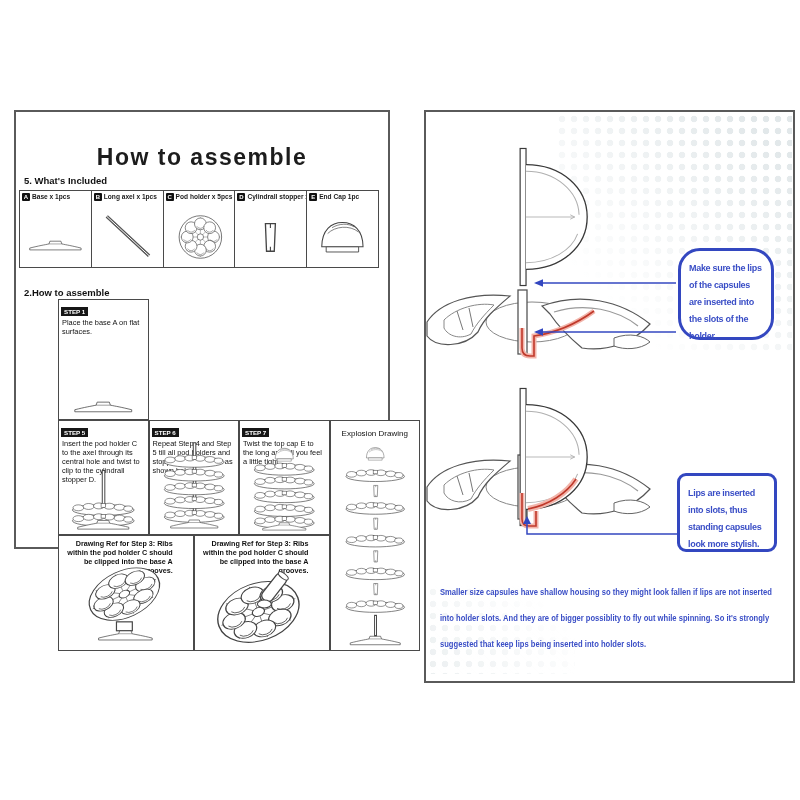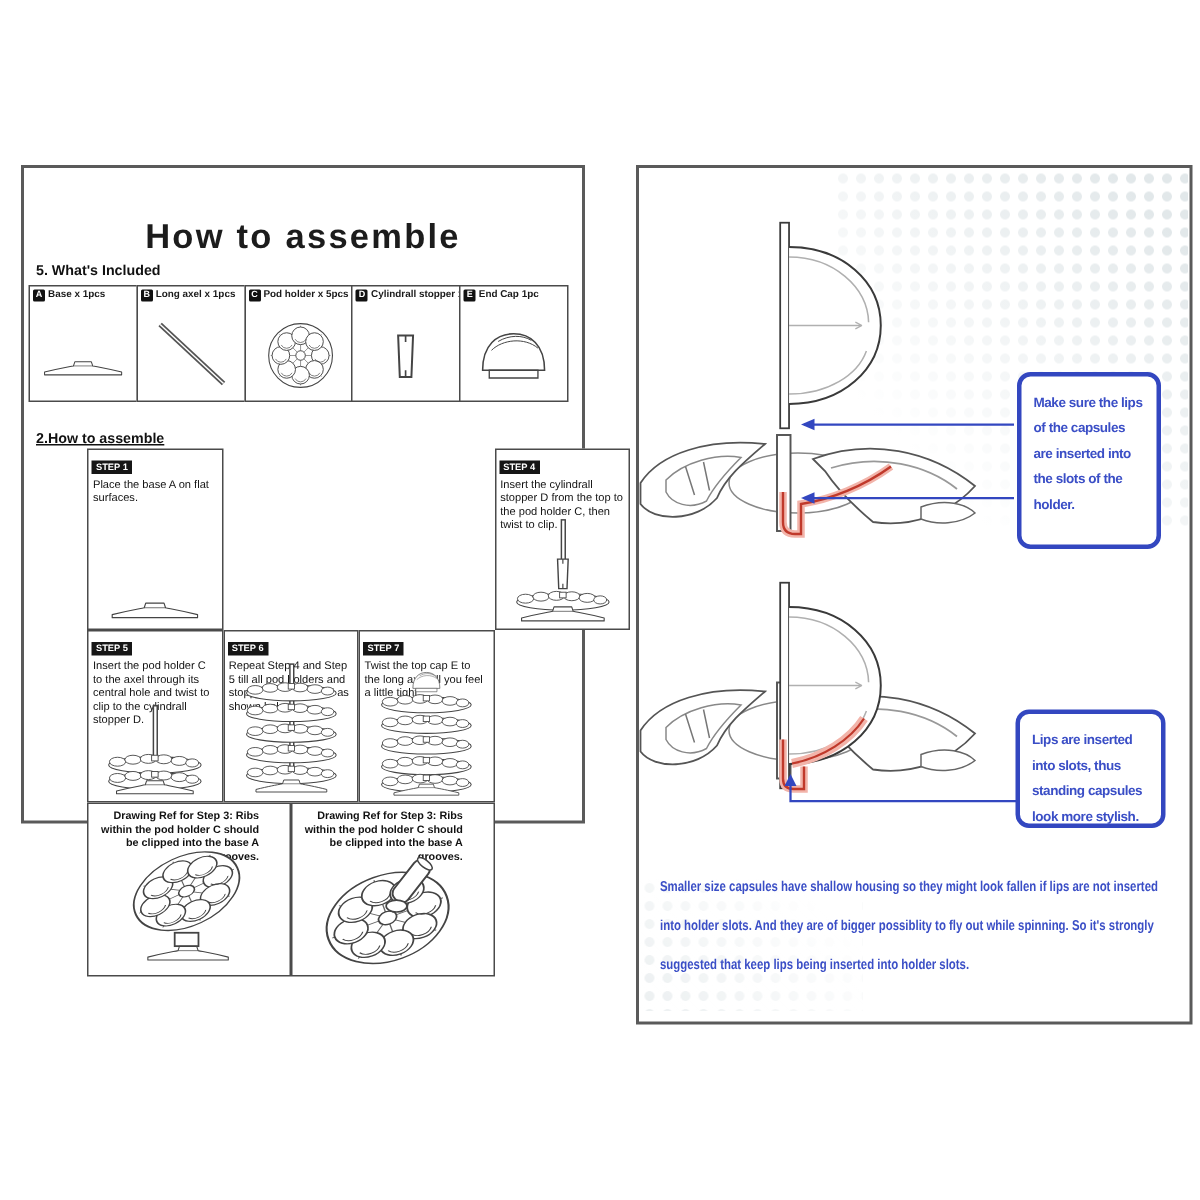--- a/index.html
+++ b/index.html
@@ -152,39 +152,29 @@
           </svg>
       </div>
       <div class="pcell">
         <span class="plabel"><span class="pletter">E</span><span>End Cap 1pc</span></span>
         <svg class="picon" viewBox="0 0 72 58">
             <use href="#s-cap" x="9" y="9" width="54" height="42"></use>
           </svg>
       </div>
     </div>
 
-    <div class="sec-head" style="left:8px;top:175px;text-decoration:underline;">2.How to assemble</div>
+    <div class="sec-head" style="left:8px;top:175px;">2.How to assemble</div>
 
     <div class="grid">
 
       <div class="cell" style="left:0;top:0;width:90.5px;height:121px">
         <span class="badge">STEP 1</span>
         <div class="step-text">Place the base A on flat surfaces.</div>
         <svg class="art" viewBox="0 0 90 58" style="height:58px">
           <use href="#s-base" x="14" y="40" width="62" height="15"></use>
-        </svg>
-      </div>
-      <div class="cell" style="left:271.5px;top:0;width:90.5px;height:121px">
-        <span class="badge">STEP 4</span>
-        <div class="step-text">Insert the cylindrall stopper D from the top to the pod holder C, then twist to clip.</div>
-        <svg class="art" viewBox="0 0 90 74" style="height:74px">
-          <rect x="44" y="3" width="2.6" height="30" fill="#fff" stroke="#444" stroke-width="1"></rect>
-          <use href="#s-stopper" x="38" y="28" width="14" height="24"></use>
-          <use href="#s-podside" x="12" y="48" width="66" height="18"></use>
-          <use href="#s-base" x="14" y="59" width="62" height="14"></use>
         </svg>
       </div>
 
       <div class="cell" style="left:0;top:121px;width:90.5px;height:115px">
         <span class="badge">STEP 5</span>
         <div class="step-text">Insert the pod holder C to the axel through its central hole and twist to clip to the cylindrall stopper D.</div>
         <svg class="art" viewBox="0 0 90 64" style="height:64px">
           <rect x="44" y="2" width="2.6" height="36" fill="#fff" stroke="#444" stroke-width="1"></rect>
           <use href="#s-podside" x="12" y="32" width="66" height="17"></use>
           <use href="#s-podside" x="12" y="43" width="66" height="17"></use>
@@ -211,20 +201,37 @@
           <use href="#s-cap" x="33" y="2" width="24" height="17"></use>
           <use href="#s-podside" x="12" y="16" width="66" height="16"></use>
           <use href="#s-podside" x="12" y="30" width="66" height="16"></use>
           <use href="#s-podside" x="12" y="44" width="66" height="16"></use>
           <use href="#s-podside" x="12" y="58" width="66" height="16"></use>
           <use href="#s-podside" x="12" y="70" width="66" height="16"></use>
           <use href="#s-base" x="14" y="77" width="62" height="11"></use>
         </svg>
       </div>
 
+      <div class="cell" style="left:271.5px;top:121px;width:90.5px;height:231px">
+        <div class="exp-label">Explosion Drawing</div>
+        <svg class="art" viewBox="0 0 90 210" style="height:202px">
+          <use href="#s-cap" x="33" y="0" width="24" height="17"></use>
+          <use href="#s-podside" x="12" y="22" width="66" height="16"></use>
+          <use href="#s-stopper" x="41" y="40" width="9" height="14"></use>
+          <use href="#s-podside" x="12" y="56" width="66" height="16"></use>
+          <use href="#s-stopper" x="41" y="74" width="9" height="14"></use>
+          <use href="#s-podside" x="12" y="90" width="66" height="16"></use>
+          <use href="#s-stopper" x="41" y="108" width="9" height="14"></use>
+          <use href="#s-podside" x="12" y="124" width="66" height="16"></use>
+          <use href="#s-stopper" x="41" y="142" width="9" height="14"></use>
+          <use href="#s-podside" x="12" y="158" width="66" height="16"></use>
+          <rect x="44.3" y="176" width="2" height="22" fill="#fff" stroke="#444" stroke-width="1"></rect>
+          <use href="#s-base" x="14" y="195" width="62" height="13"></use>
+        </svg>
+      </div>
 
       <div class="cell" style="left:0;top:236px;width:135.75px;height:116px">
         <div class="ref-text">Drawing Ref for Step 3: Ribs within the pod holder C should be clipped into the base A grooves.</div>
         <svg class="art" viewBox="0 0 135 86" style="height:86px">
           <g transform="translate(66,32) rotate(-25) scale(1,0.62)">
             <use href="#s-podtop" x="-40" y="-40" width="80" height="80"></use>
           </g>
           <rect x="58" y="60" width="16" height="9" fill="#fff" stroke="#444" stroke-width="1.2"></rect>
           <use href="#s-base" x="38" y="66" width="58" height="14"></use>
         </svg>
@@ -276,18 +283,18 @@
   </svg>
   <svg class="diagram" style="left:526px;top:326px;width:152px;height:12px" viewBox="0 0 152 12">
     <path d="M150 6 H10" stroke="#3347c0" stroke-width="1.5"></path>
     <polygon points="8,6 17,2.2 17,9.8" fill="#3347c0"></polygon>
   </svg>
   <svg class="diagram" style="left:520px;top:514px;width:160px;height:24px" viewBox="0 0 160 24">
     <path d="M158 20 H7 V10" fill="none" stroke="#3347c0" stroke-width="1.5"></path>
     <polygon points="7,2 3,10 11,10" fill="#3347c0"></polygon>
   </svg>
 
-  <div class="callout" style="left:678px;top:248px;width:96px;height:118px;">Make sure the lips of the capsules are inserted into the slots of the holder.</div>
+  <div class="callout" style="left:678px;top:248px;width:96px;height:92px;border-radius:22px;">Make sure the lips of the capsules are inserted into the slots of the holder.</div>
   <div class="callout" style="left:677px;top:473px;width:100px;height:79px;">Lips are inserted into slots, thus standing capsules look more stylish.</div>
 
   <div class="footer-note">Smaller size capsules have shallow housing so they might look fallen if lips are not inserted into holder slots. And they are of bigger possiblity to fly out while spinning. So it's strongly suggested that keep lips being inserted into holder slots.</div>
 
 </div>
 
 </body></html>

